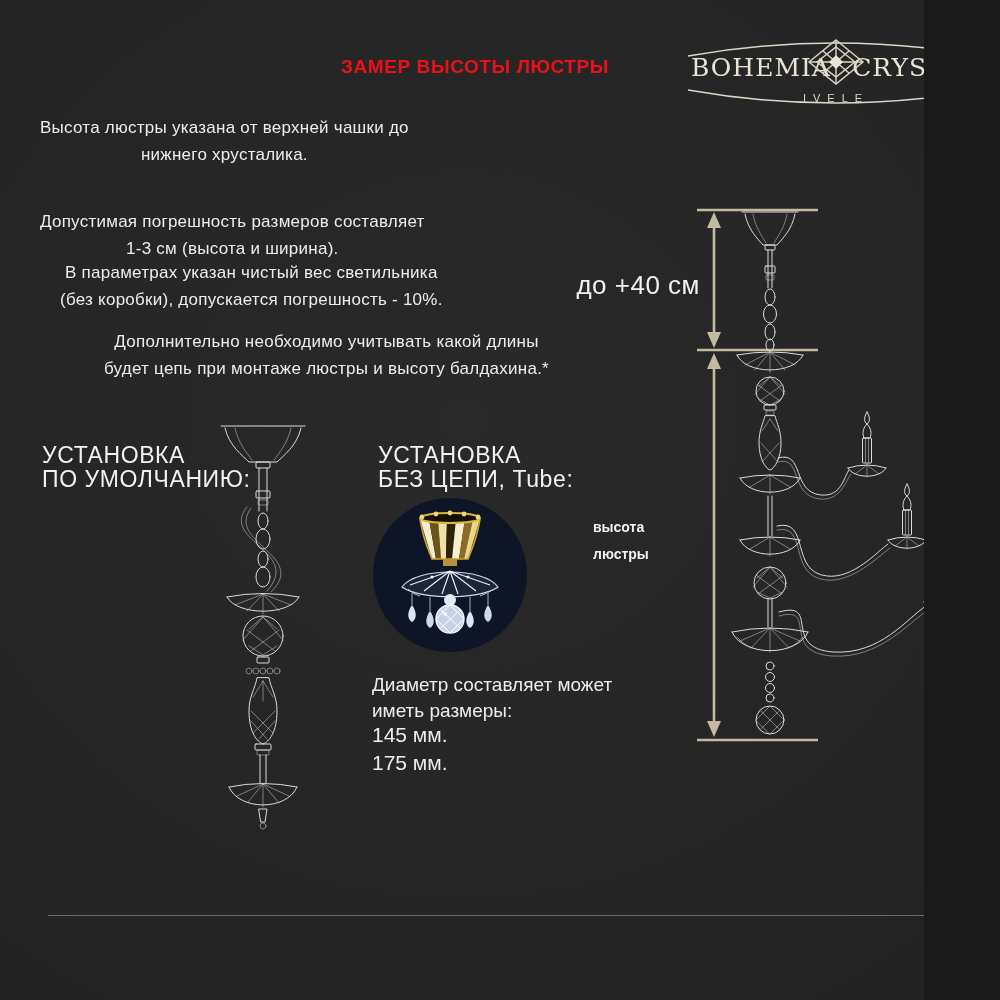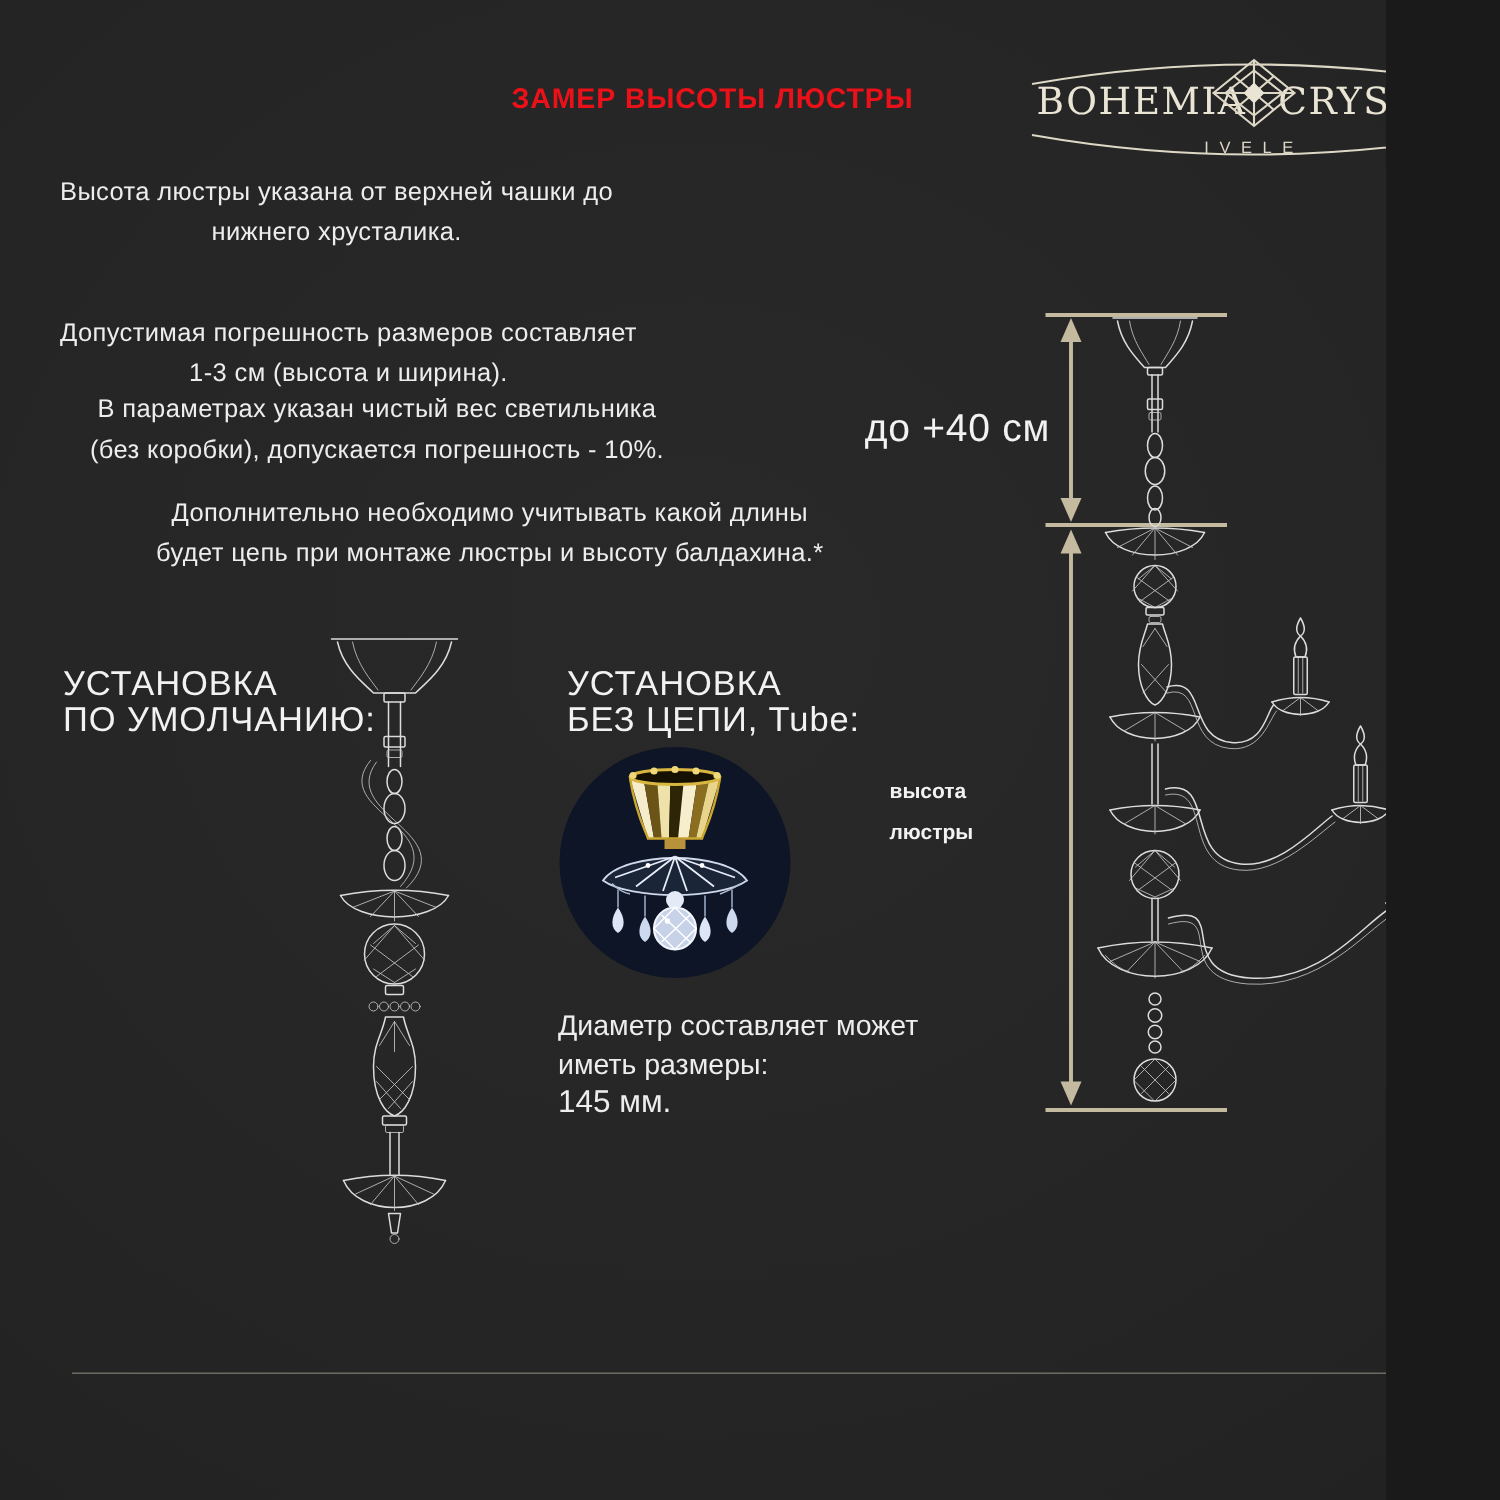--- a/index.html
+++ b/index.html
@@ -168,20 +168,21 @@
       <circle cx="73" cy="117" r="1.8" fill="#ffffff"></circle>
     </g>
   </svg>
 
   <div class="abs diam-h" style="left:372px;top:672px;">
     <div>Диаметр составляет может</div>
     <div>иметь размеры:</div>
   </div>
   <div class="abs diam-o" style="left:372px;top:721px;">
     <div>145 мм.</div>
+    <div>175 мм.</div>
   </div>
 
   <svg class="abs" style="left:685px;top:200px;" width="305" height="555" viewBox="0 0 305 555">
 
     <g>
       <path class="bgl" d="M12,10 L133,10"></path>
       <path class="bgl" d="M12,150 L133,150"></path>
       <path class="bgl" d="M12,540 L133,540"></path>
       <line class="bgl" x1="29" y1="20" x2="29" y2="140"></line>
       <polygon class="bgf" points="29,12 22,28 36,28"></polygon>

